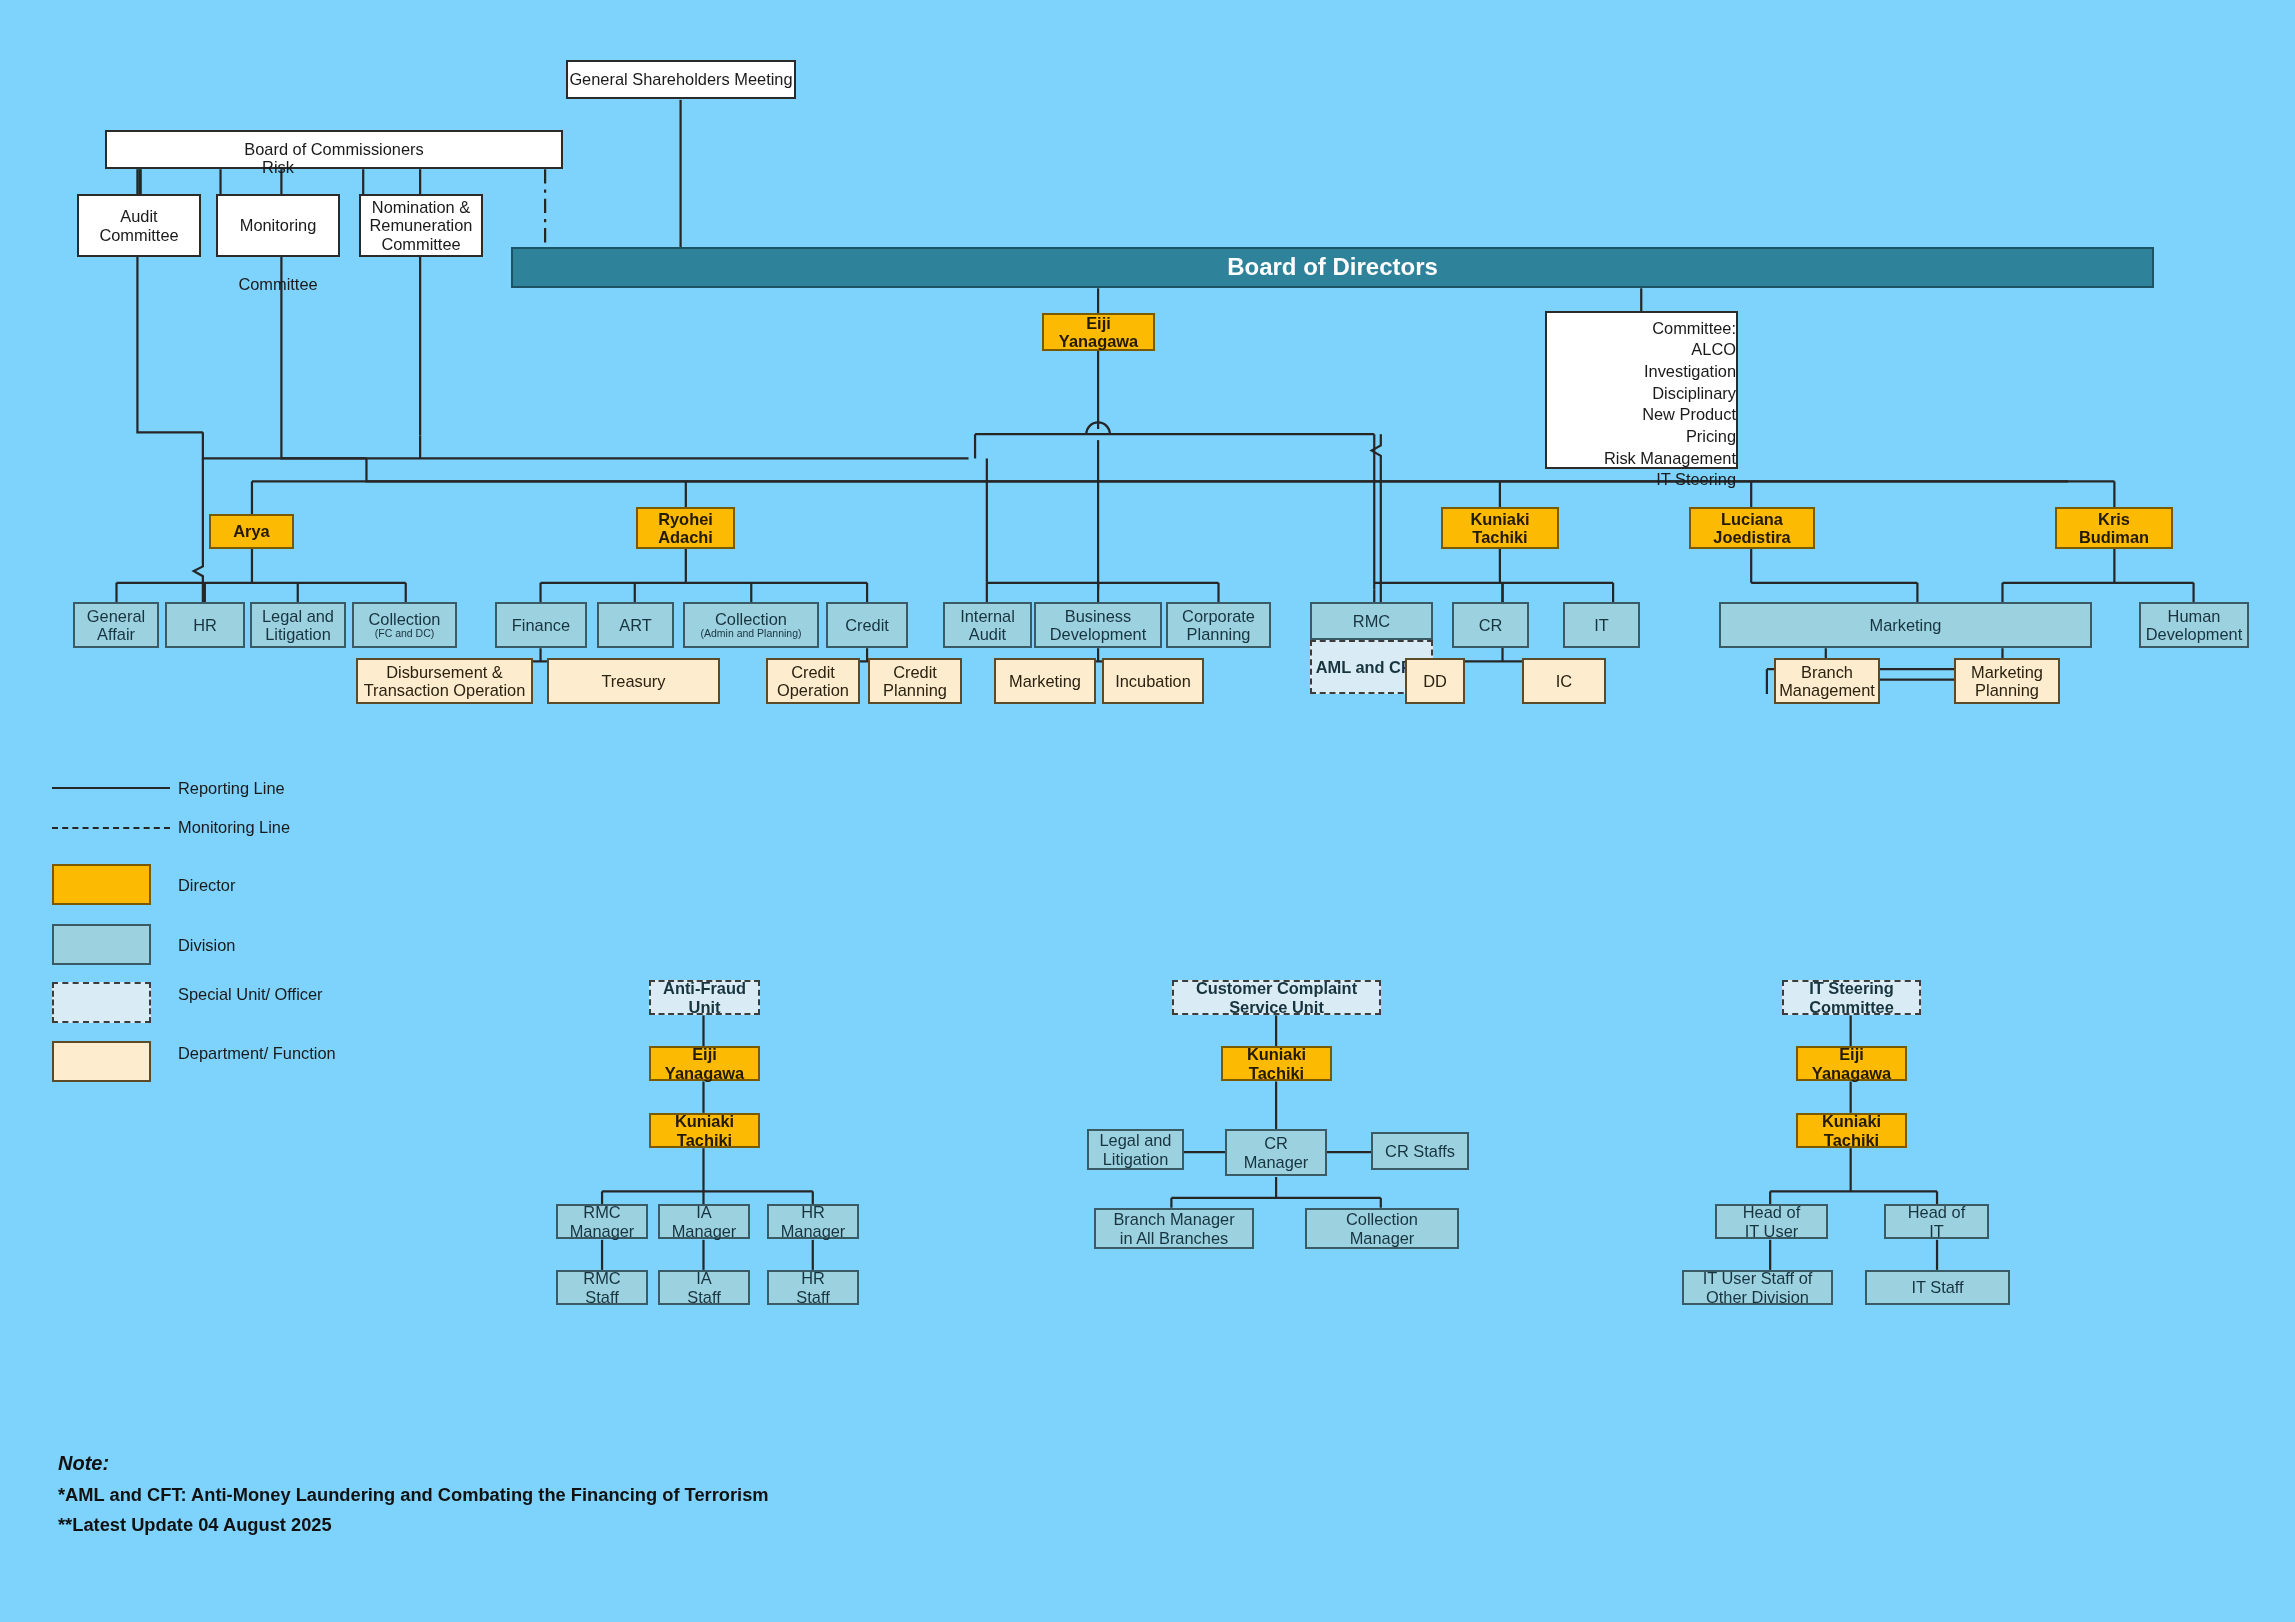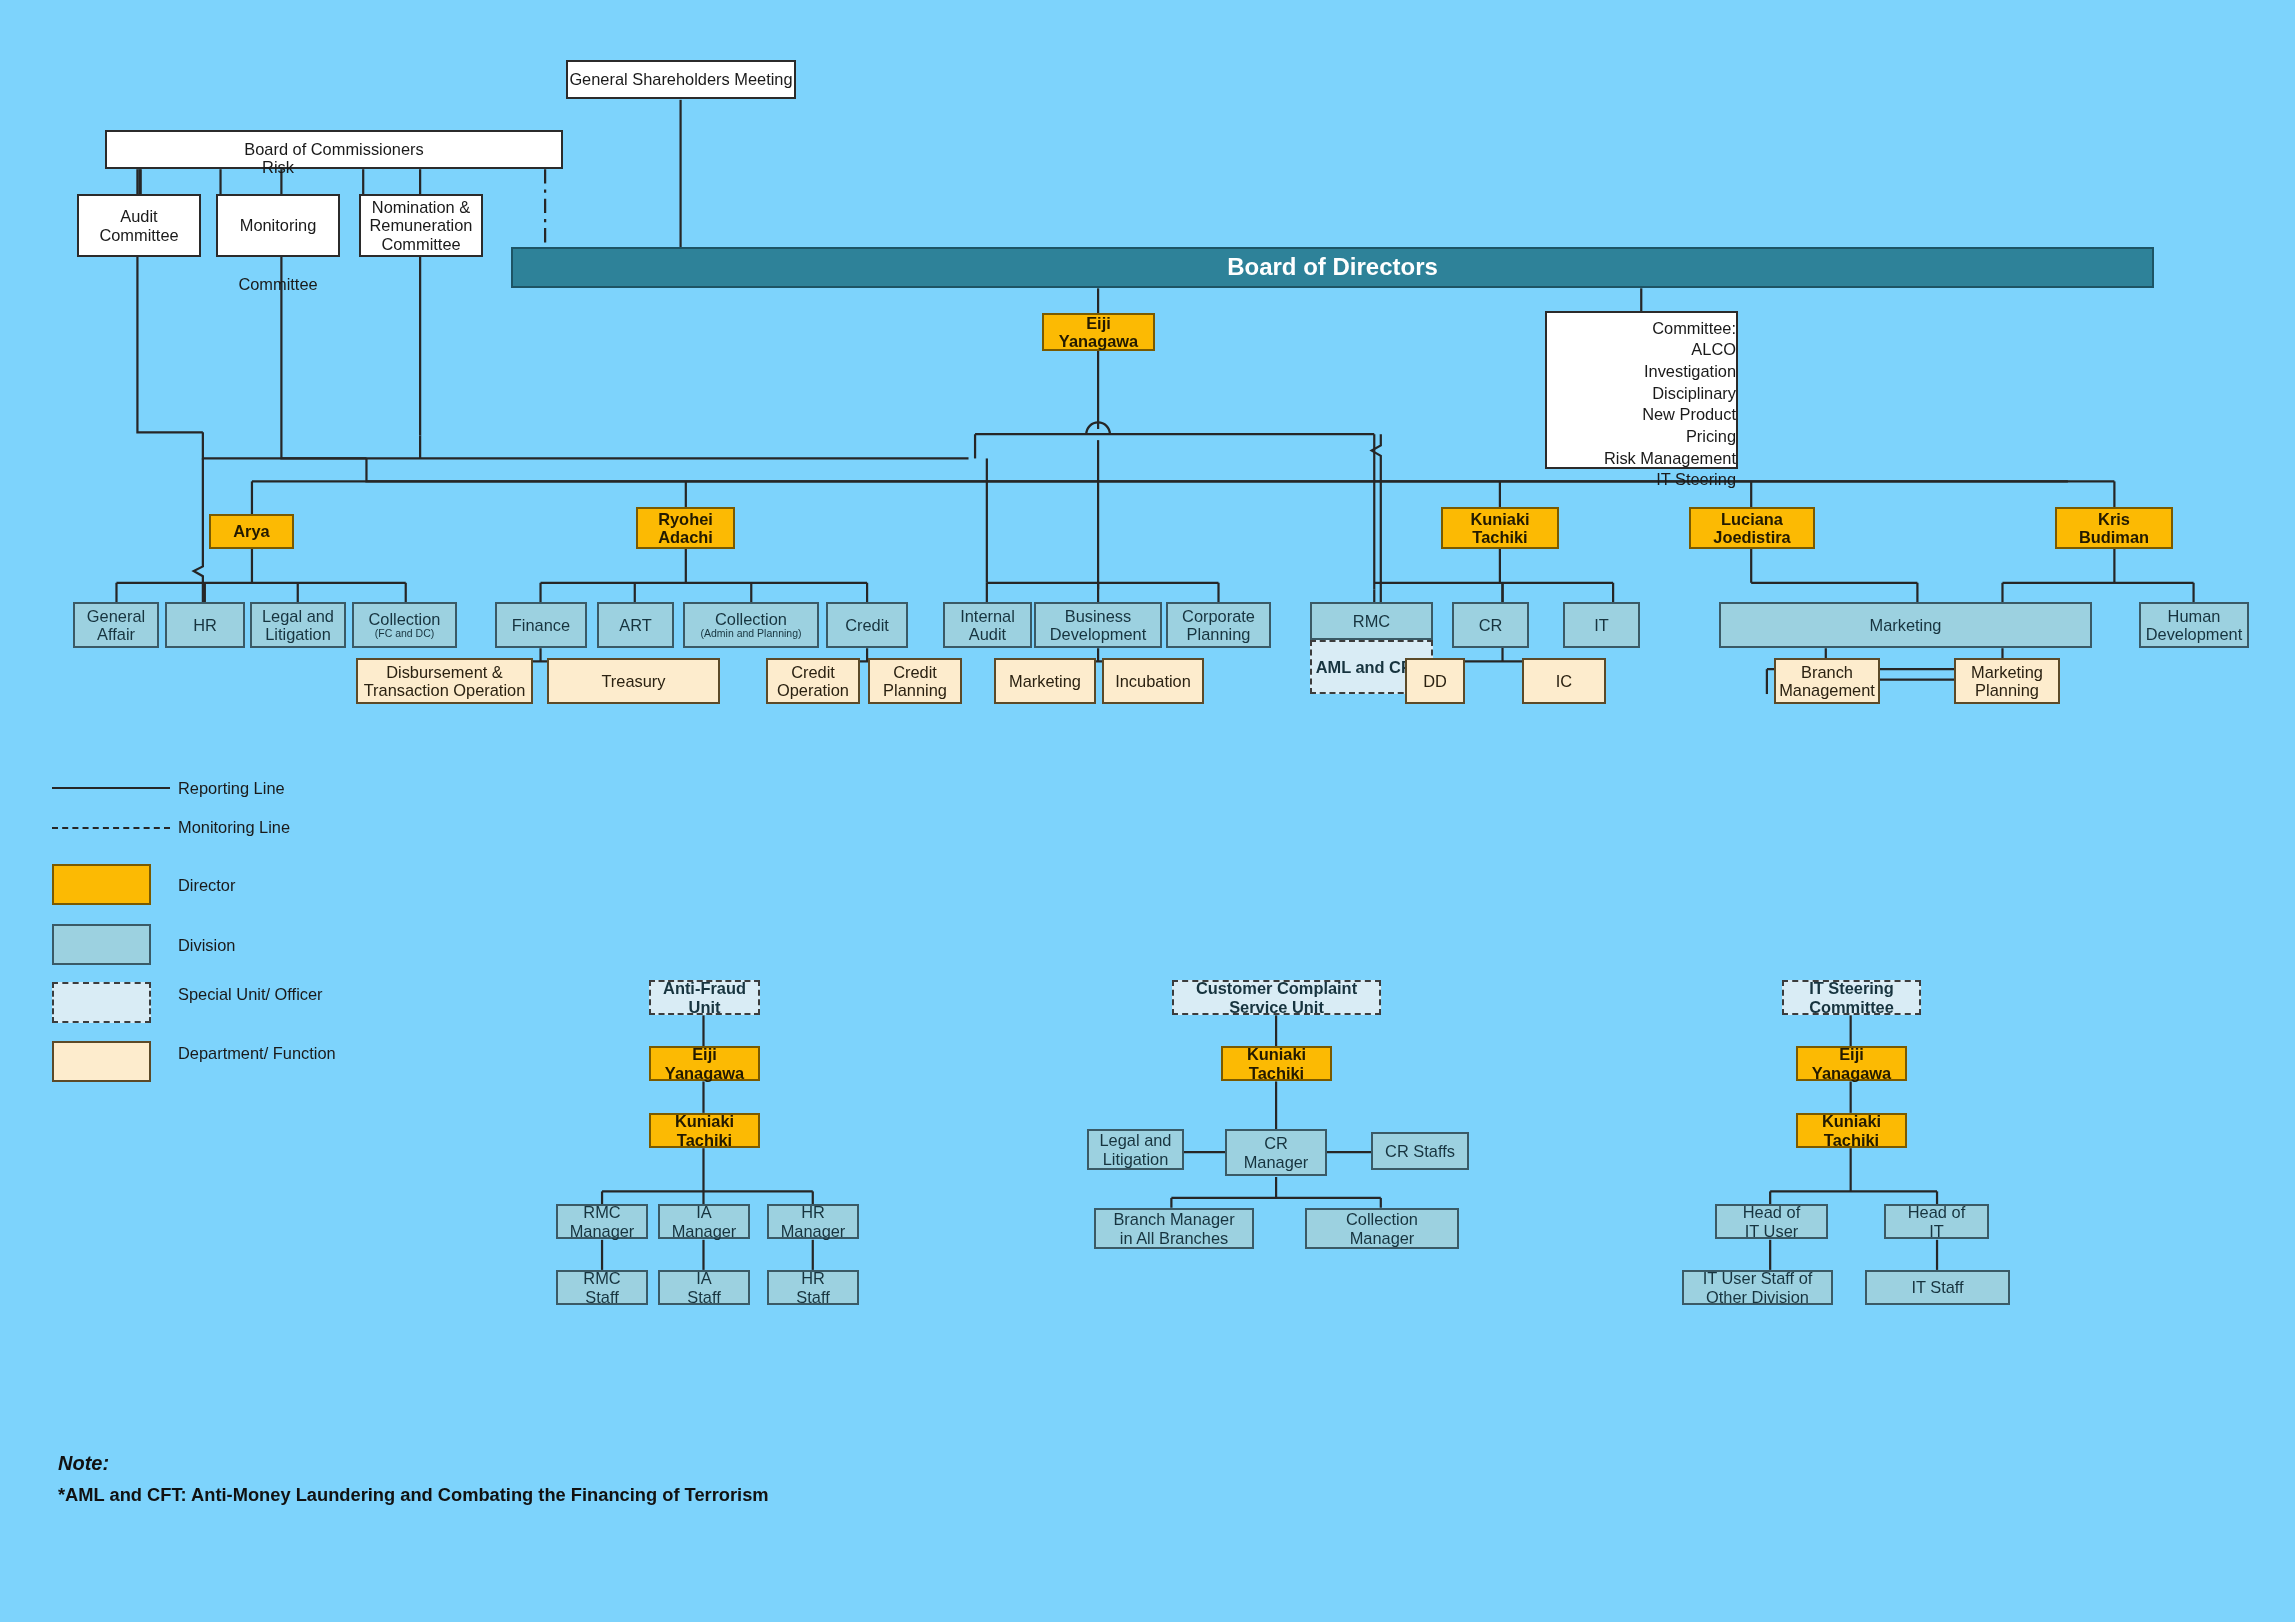--- a/index.html
+++ b/index.html
@@ -543,16 +543,17 @@
     <span>IT User Staff of</span>
     <span>Other Division</span>
   </div>
   <div class="box division" style="left:1865px;top:1270px;width:145px;height:35px;">
     <span>IT Staff</span>
   </div>
 
   <div class="note" style="left:58px;top:1452px;">
     <div class="note-title">Note:</div>
     <div class="note-line">*AML and CFT: Anti-Money Laundering and Combating the Financing of Terrorism</div>
+    <div class="note-line">**Latest Update 04 August 2025</div>
   </div>
 
 </div>
 
 
 </body></html>

